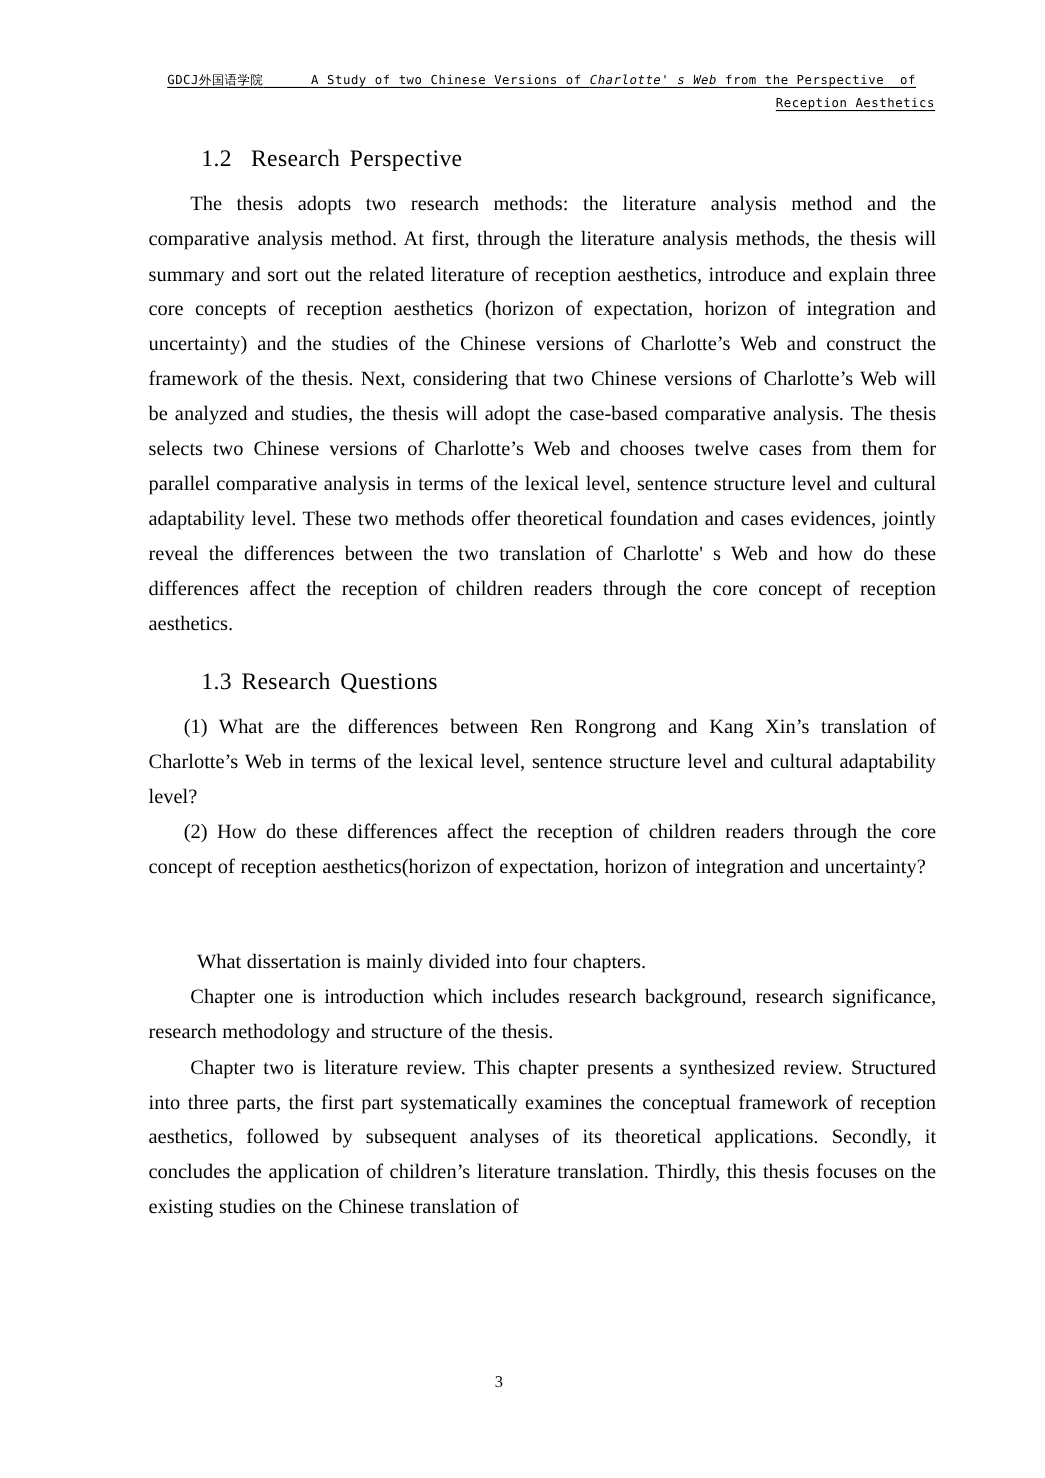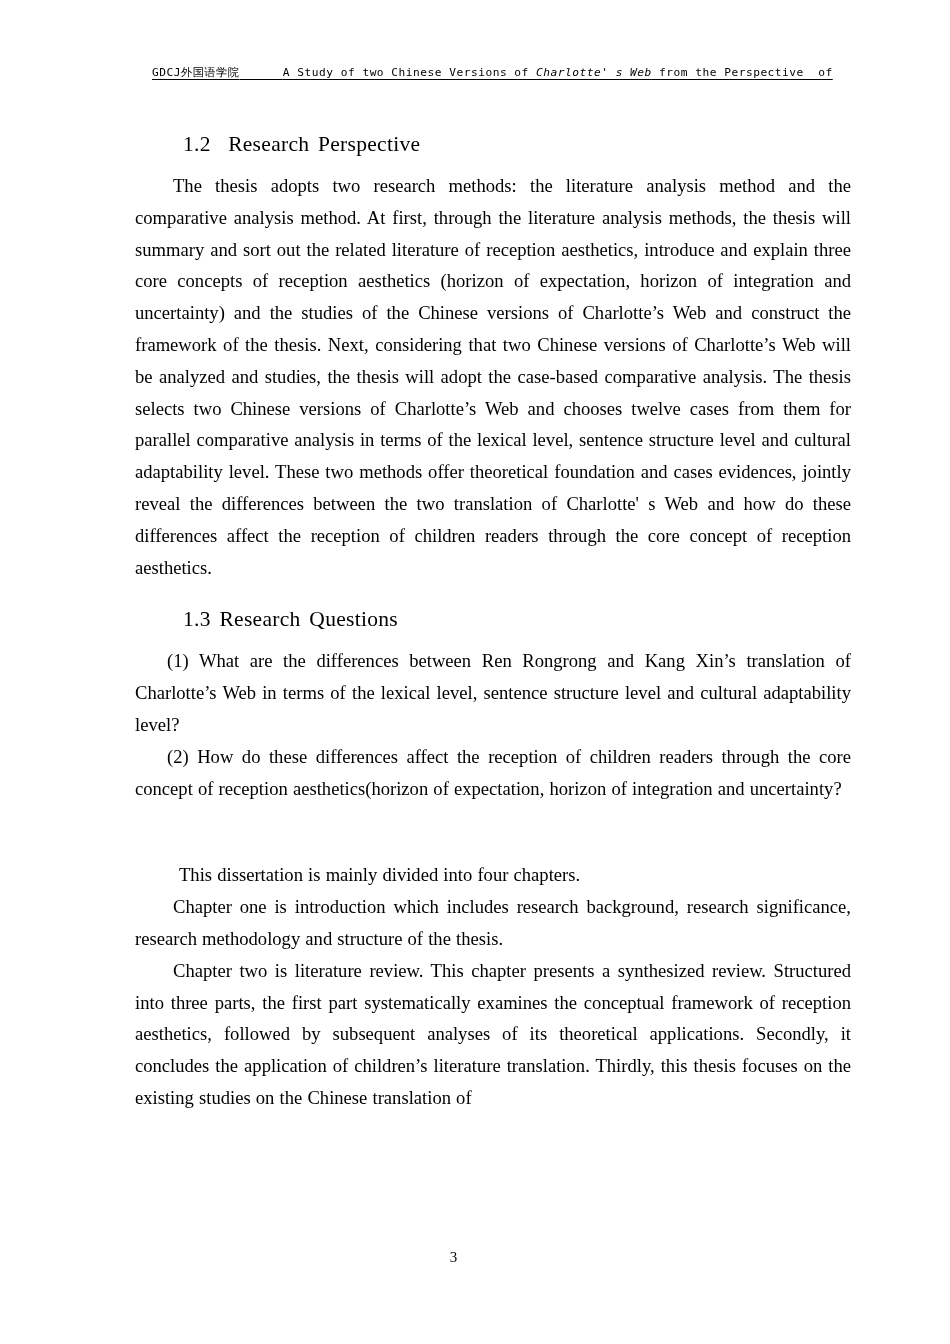--- a/index.html
+++ b/index.html
@@ -104,20 +104,21 @@
     color: #000;
   }
 </style>
 </head>
 <body>
 
 <div class="page">
 
   <div class="header">
     <span class="header-line header-line-1"><span class="hdr-u">GDCJ外国语学院</span><span class="hdr-u">      </span><span class="hdr-u">A Study of two Chinese Versions of </span><span class="hdr-u hdr-ital">Charlotte' s Web</span><span class="hdr-u"> from the Perspective  of</span></span>
+    <span class="header-line header-line-2"><span class="hdr-u">Reception Aesthetics</span></span>
   </div>
 
   <div class="content">
 
     <div class="sec-wrap">
       <h2 class="sec"><span>1.2</span>&nbsp;&nbsp;<span>Research  Perspective</span></h2>
     </div>
     <div class="gap-after-head"></div>
 
     <p class="body indent"><span>The thesis adopts two research methods: the literature analysis method and the comparative analysis method. At first, through the literature analysis methods, the thesis will summary and sort out the related literature of reception aesthetics, introduce and explain three core concepts of reception aesthetics (horizon of expectation, horizon of integration and uncertainty) and the studies of the Chinese versions of </span><span class="ital">Charlotte’s Web</span><span> and construct the framework of the thesis. Next, considering that two Chinese versions of </span><span class="ital">Charlotte’s Web</span><span> will be analyzed and studies, the thesis will adopt the case-based comparative analysis. The thesis selects two Chinese versions of </span><span class="ital">Charlotte’s Web</span><span> and chooses twelve cases from them for parallel comparative analysis in terms of the lexical level, sentence structure level and cultural adaptability level. These two methods offer theoretical foundation and cases evidences, jointly reveal the differences between the two translation of Charlotte' s Web and how do these differences affect the reception of children readers through the core concept of reception aesthetics.</span></p>
@@ -127,21 +128,21 @@
       <h2 class="sec"><span>1.3</span>&nbsp;<span>Research  Questions</span></h2>
     </div>
     <div class="gap-after-head"></div>
 
     <p class="body indent-sm">(1) What are the differences between Ren Rongrong and Kang Xin’s translation of Charlotte’s Web in terms of the lexical level, sentence structure level and cultural adaptability level?</p>
     <p class="body indent-sm"> (2) How do these differences affect the reception of children readers through the core concept of reception aesthetics(horizon of expectation, horizon of integration and uncertainty?</p>
 
     <div class="gap-sec-top-lg"></div>
     <div class="gap-after-head"></div>
 
-    <p class="body indent-lg nojust"> This dissertation is mainly divided into four chapters.</p>
+    <p class="body indent-lg nojust"> What dissertation is mainly divided into four chapters.</p>
     <p class="body indent">Chapter one is introduction which includes research background, research significance, research methodology and structure of the thesis.</p>
     <p class="body indent">Chapter two is literature review. This chapter presents a synthesized review. Structured into three parts, the first part systematically examines the conceptual framework of reception aesthetics, followed by subsequent analyses of its theoretical applications. Secondly, it concludes the application of children’s literature translation. Thirdly, this thesis focuses on the existing studies on the Chinese translation of</p>
 
   </div>
 
   <div class="page-number">3</div>
 
 </div>
 
 </body></html>

